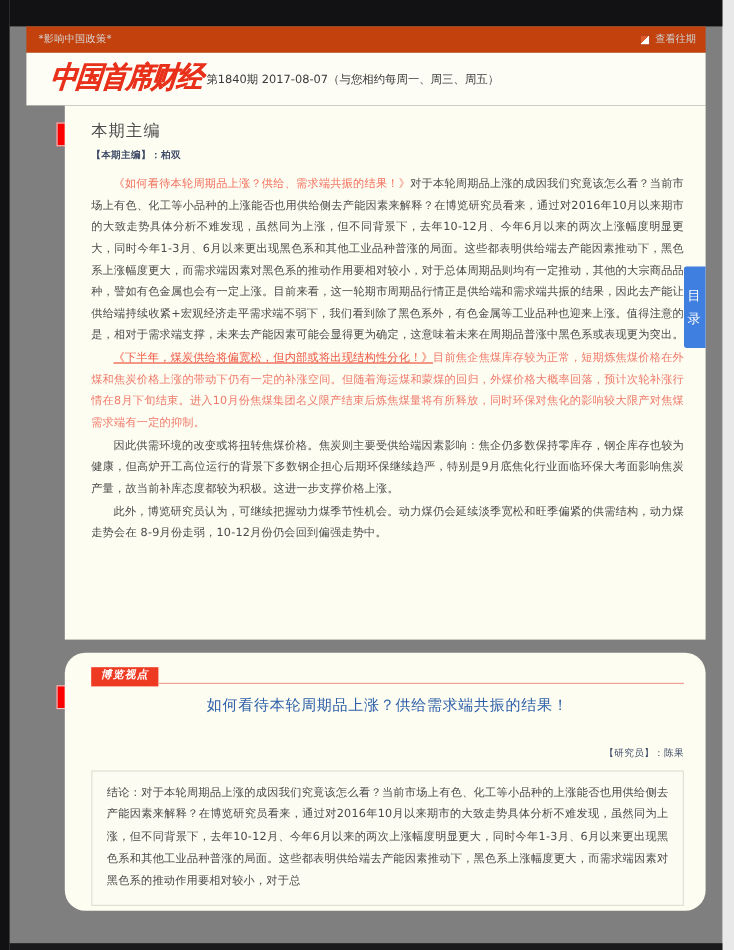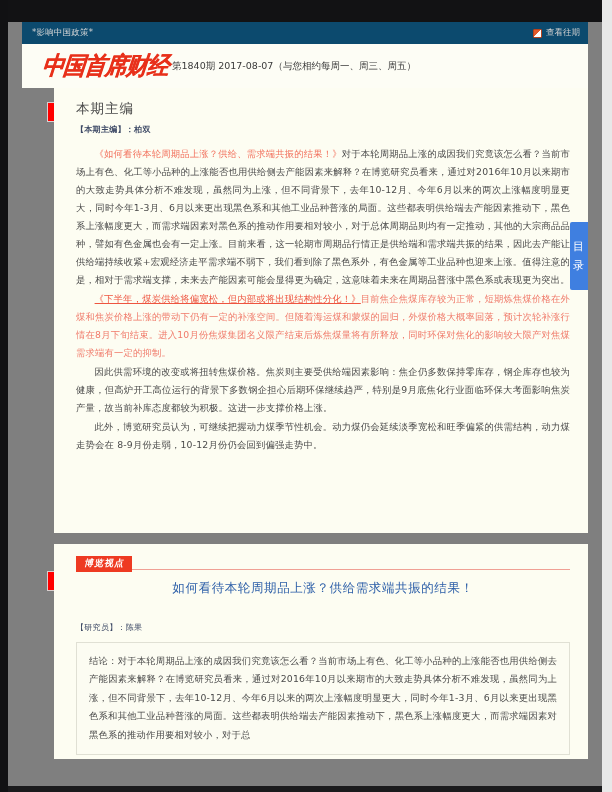--- a/index.html
+++ b/index.html
@@ -25,21 +25,21 @@
     background: #e8e8e8;
   }
   
   .top-black {
     position: absolute; left: 8px; top: 0; right: 10px; height: 22px;
     background: #121214;
   }
   
   .topbar {
     position: absolute; left: 22px; top: 22px; right: 24px; height: 22px;
-    background: #0c4a6e;
+    background: #c2410c;
     display: flex; align-items: center; justify-content: space-between;
     padding: 0 8px 0 10px;
   }
   .topbar-left {
     color: #d8d8d8; font-size: 8.5px; letter-spacing: .2px;
     white-space: nowrap;
   }
   .topbar-right {
     display: flex; align-items: center; gap: 4px;
     color: #cfcfcf; font-size: 8.5px; white-space: nowrap;
@@ -83,21 +83,21 @@
     position: absolute; left: 22px; top: 88px; right: 24px; bottom: 0;
     background: #7f7f7f;
   }
   
   .card {
     position: absolute;
     left: 32px; right: 0;
     background: #fdfdf2;
   }
   #card-editor { top: 0; height: 445px; }
-  #card-viewpoint { top: 456px; height: 215px; }
+  #card-viewpoint { top: 456px; height: 215px; border-radius: 17px; }
   .card-inner { padding: 12px 18px 0 22px; }
   
   .red-marker {
     position: absolute;
     left: 25px;
     width: 8px; height: 20px;
     background: #ff0000;
     border: 1px solid #d9cfcf;
   }
   #marker-editor { top: 14px; }
@@ -155,20 +155,21 @@
     letter-spacing: .6px;
     margin-bottom: 25px;
     font-weight: 400;
     text-align: center;
   }
   .vp-byline {
     font-size: 8px;
     color: #3e4a66;
     margin-bottom: 9px;
     letter-spacing: .3px;
+    text-align: right;
   }
   .conclusion-box {
     border: 1px solid #e0e0d4;
     background: #fcfcf2;
     padding: 9px 12px 10px 12px;
   }
   .conclusion-box p {
     font-size: 9.3px;
     line-height: 18.5px;
     color: #4a4a4a;

